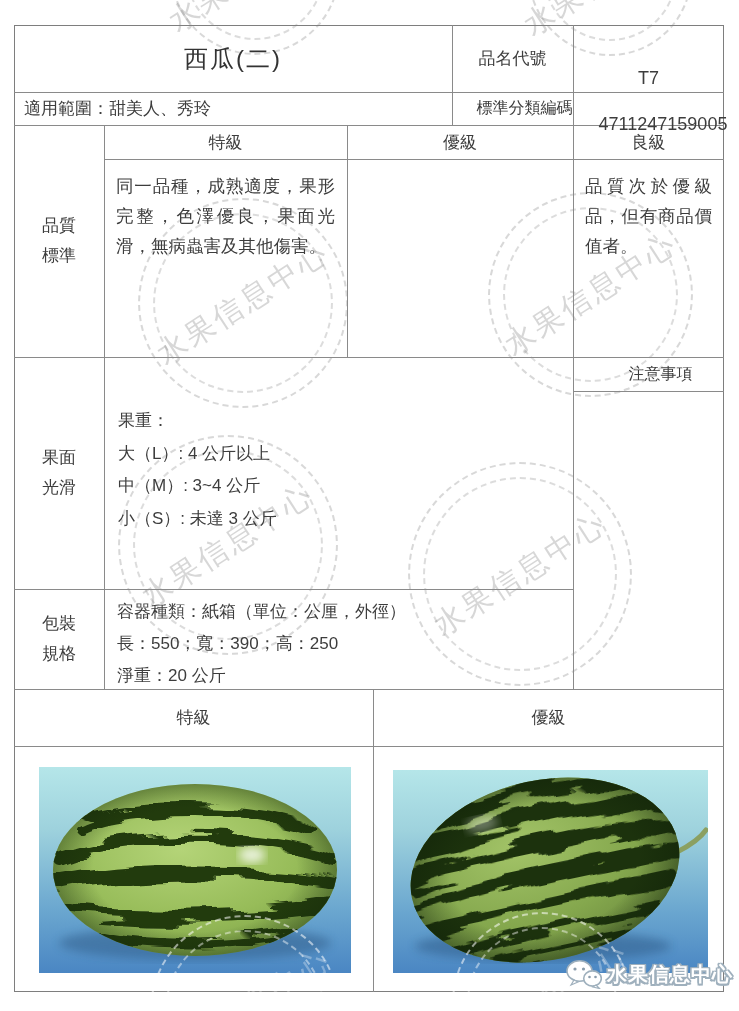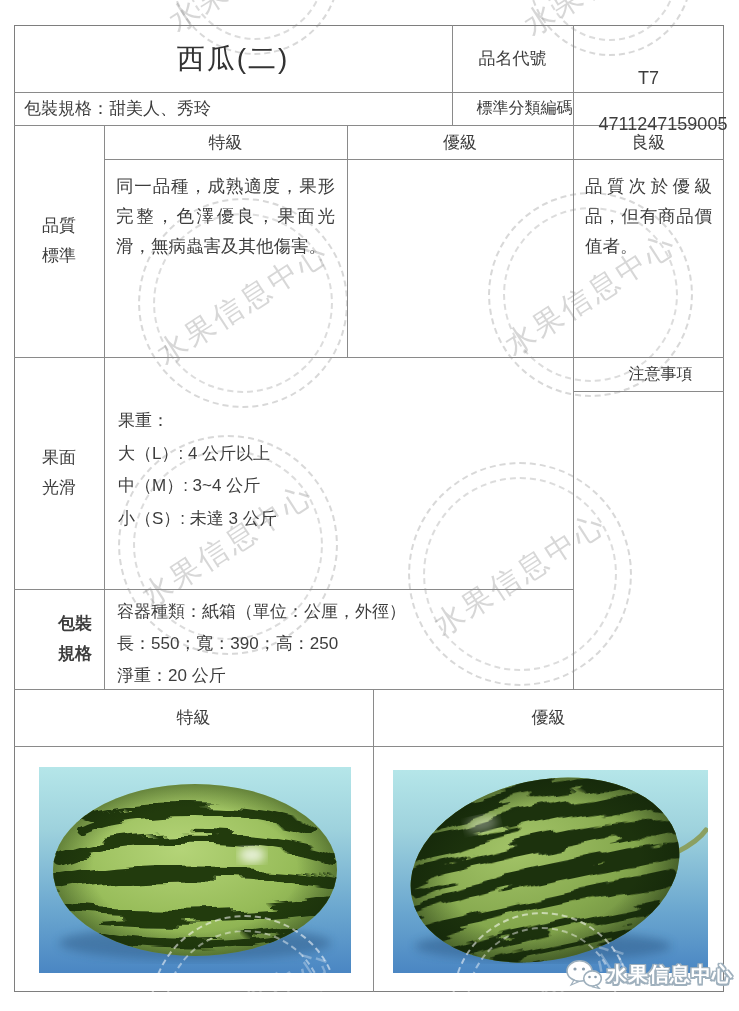--- a/index.html
+++ b/index.html
@@ -10,21 +10,21 @@
   
   .outer-border{position:absolute;left:14px;top:25px;width:710px;height:967px;
     border:1.5px solid #7e7e7e;box-sizing:border-box;z-index:3;pointer-events:none;}
   .hline,.vline{position:absolute;background:#8a8a8a;z-index:3;}
   .hline{height:1px;}
   .vline{width:1px;}
   
   .cell{position:absolute;display:flex;align-items:center;justify-content:center;
     box-sizing:border-box;z-index:4;}
   .cell.left{justify-content:flex-start;}
-  .sheet-title{font-size:28px;letter-spacing:2px;color:#333;}
+  .sheet-title{font-size:24px;letter-spacing:2px;color:#333;}
   .t17{font-size:17px;}
   .t16{font-size:16px;padding-left:24px;}
   .t18{font-size:18px;}
   .row-label-text{width:40px;line-height:30px;text-align:center;word-break:break-all;font-size:17px;}
   .desc{display:block;padding:12px 12px 0 12px;font-size:17.5px;line-height:30px;
     text-align:justify;text-justify:inter-ideograph;}
   .lines-block{display:block;font-size:17px;}
   .lines-block div{white-space:nowrap;}
   
   .wm{position:absolute;border:2px dashed rgba(140,140,140,.34);border-radius:50%;
@@ -167,21 +167,21 @@
   <div class="vline" style="left:104px;top:125px;height:564px;"></div>
   <div class="vline" style="left:347px;top:125px;height:232px;"></div>
   <div class="vline" style="left:373px;top:689px;height:303px;"></div>
 
   <div class="cell" style="left:14px;top:25px;width:438px;height:67px;">
     <span class="sheet-title">西瓜(二)</span>
   </div>
   <div class="cell t17" style="left:452px;top:25px;width:121px;height:67px;">品名代號</div>
   <div class="cell t18" style="left:573px;top:25px;width:151px;height:67px;margin-top:20px;">T7</div>
 
-  <div class="cell left t17" style="left:14px;top:92px;width:438px;height:33px;padding-left:10px;">包裝規格：甜美人、秀玲</div>
+  <div class="cell left t17" style="left:14px;top:92px;width:438px;height:33px;padding-left:10px;">適用範圍：甜美人、秀玲</div>
   <div class="cell t16" style="left:452px;top:92px;width:121px;height:33px;">標準分類編碼</div>
   <div class="cell t18" style="left:573px;top:108px;width:180px;height:33px;">4711247159005</div>
 
   <div class="cell" style="left:14px;top:125px;width:90px;height:232px;">
     <span class="row-label-text">品質標準</span>
   </div>
   <div class="cell t17" style="left:104px;top:125px;width:243px;height:34px;">特級</div>
   <div class="cell t17" style="left:347px;top:125px;width:226px;height:34px;">優級</div>
   <div class="cell desc" style="left:104px;top:159px;width:243px;height:198px;">同一品種，成熟適度，果形完整，色澤優良，果面光滑，無病蟲害及其他傷害。</div>
   <div class="cell t17" style="left:573px;top:125px;width:151px;height:34px;">良級</div>
@@ -192,21 +192,21 @@
   </div>
   <div class="cell lines-block" style="left:104px;top:357px;width:469px;height:232px;padding:48px 0 0 14px;line-height:32.5px;display:block;">
     <div>果重：</div>
     <div>大（L）: 4 公斤以上</div>
     <div>中（M）: 3~4 公斤</div>
     <div>小（S）: 未達 3 公斤</div>
   </div>
   <div class="cell t16" style="left:573px;top:357px;width:151px;height:34px;">注意事項</div>
   <div class="cell" style="left:573px;top:391px;width:151px;height:298px;"></div>
 
-  <div class="cell" style="left:30px;top:589px;width:90px;height:100px;font-weight:bold;">
+  <div class="cell" style="left:14px;top:589px;width:90px;height:100px;">
     <span class="row-label-text">包裝規格</span>
   </div>
   <div class="cell lines-block" style="left:104px;top:589px;width:469px;height:100px;padding:7px 0 0 13px;line-height:32px;display:block;">
     <div>容器種類：紙箱（單位：公厘，外徑）</div>
     <div>長：550；寬：390；高：250</div>
     <div>淨重：20 公斤</div>
   </div>
 
   <div class="cell t17" style="left:14px;top:689px;width:359px;height:57px;">特級</div>
   <div class="cell t17" style="left:373px;top:689px;width:351px;height:57px;">優級</div>

